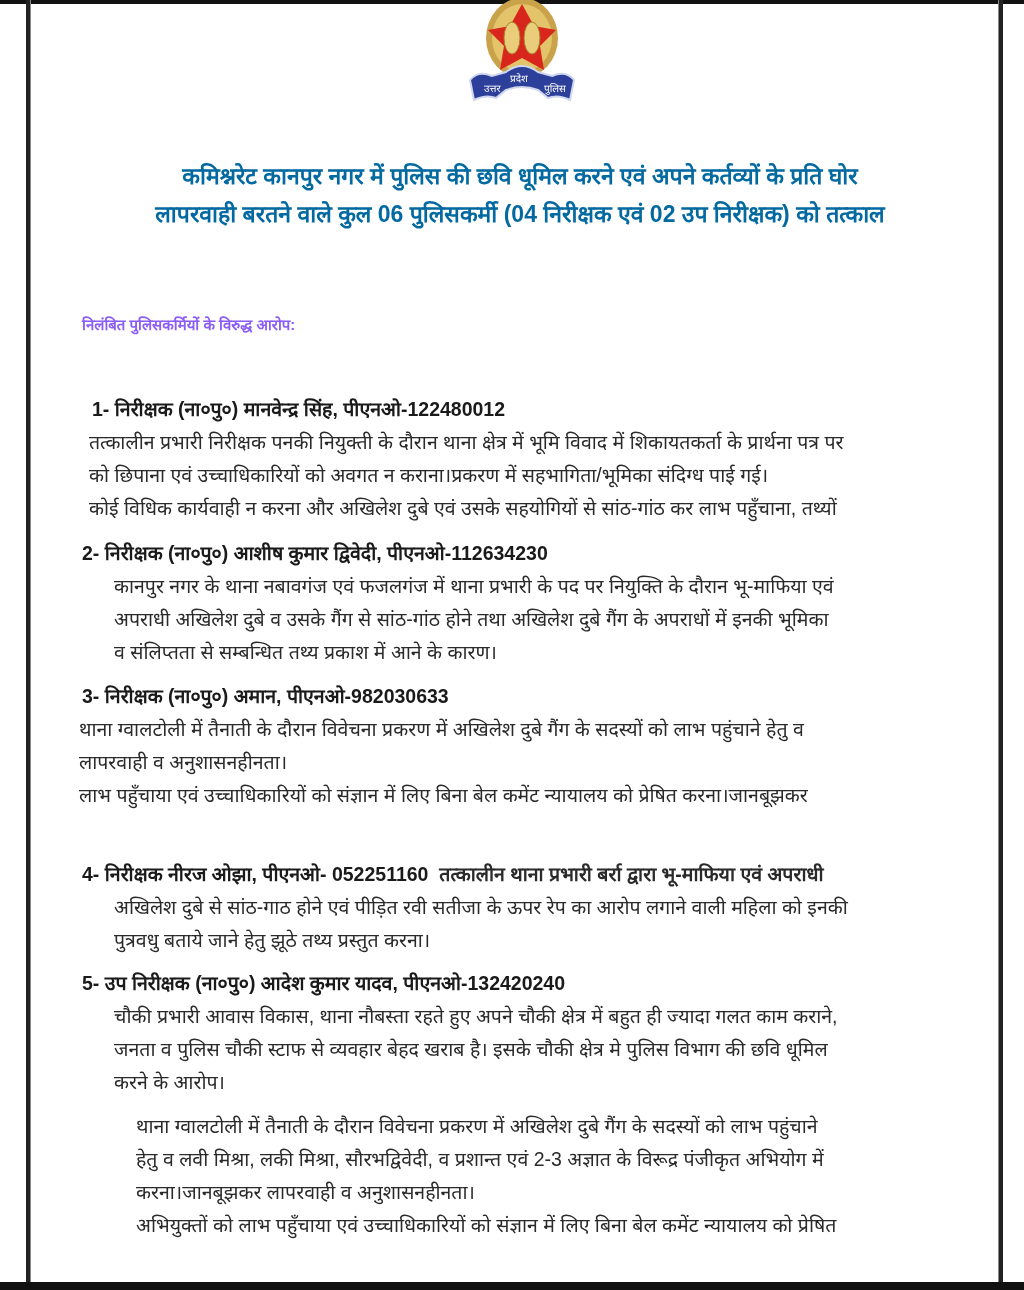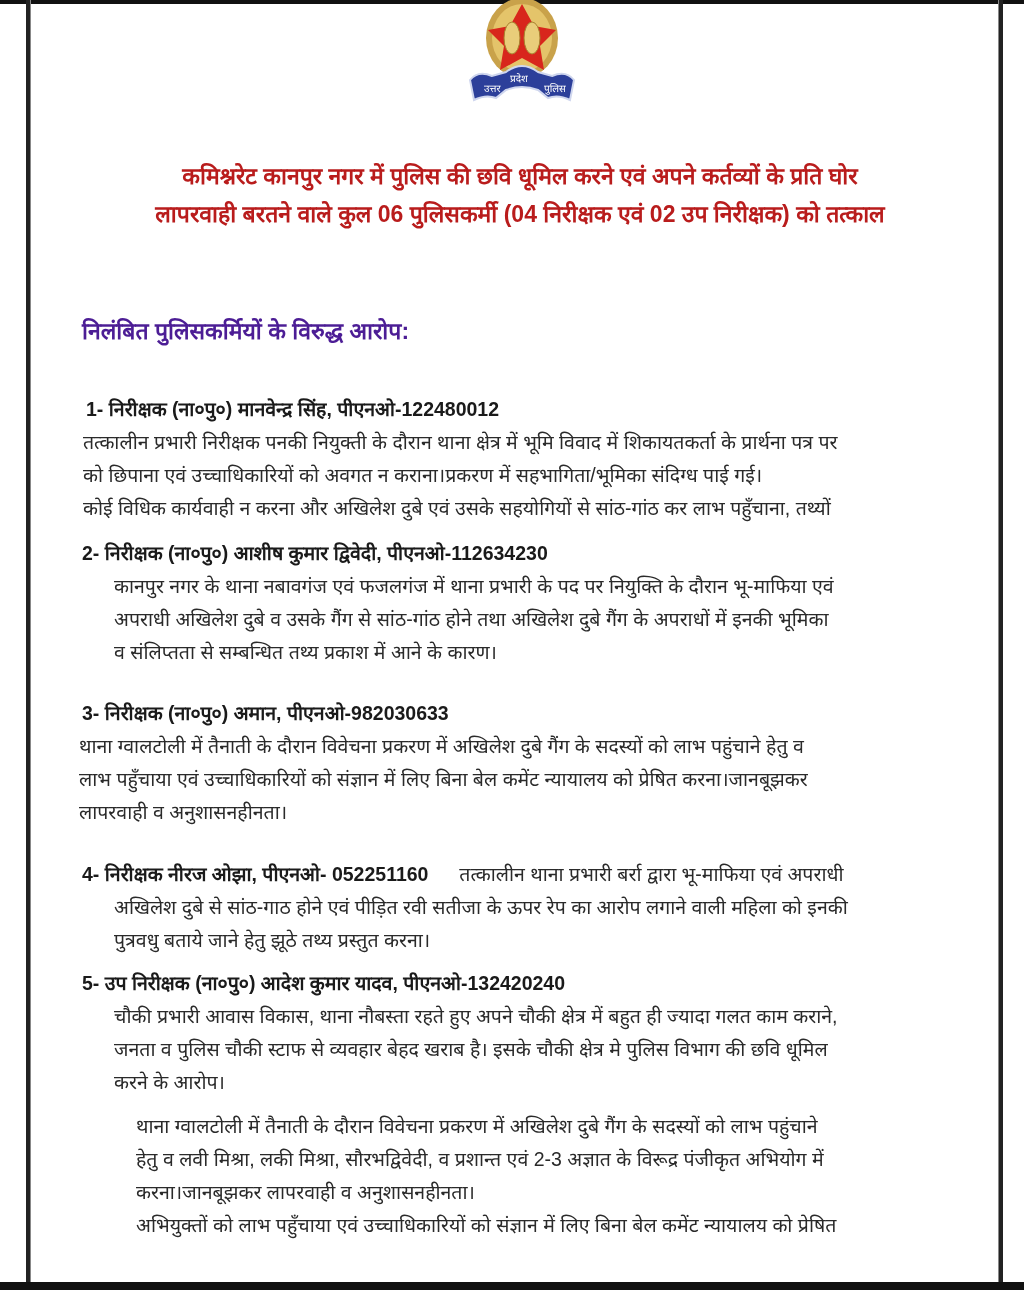--- a/index.html
+++ b/index.html
@@ -9,43 +9,43 @@
   }
   .top-bar { position: absolute; left: 0; top: 0; width: 1024px; height: 4px; background: #111; }
   .bottom-bar { position: absolute; left: 0; top: 1282px; width: 1024px; height: 8px; background: #111; }
   .frame-left { position: absolute; left: 26px; top: 0; width: 4px; height: 1290px; background: #222; box-shadow: 1px 0 0 #888; }
   .frame-right { position: absolute; left: 999px; top: 0; width: 4px; height: 1290px; background: #222; box-shadow: -1px 0 0 #888; }
 
   .logo { position: absolute; left: 462px; top: 0; width: 120px; height: 112px; }
 
   .headline {
     position: absolute; left: 70px; top: 157px; width: 900px; text-align: center;
-    font-weight: bold; font-size: 23px; line-height: 38px; color: #b91c1c;
+    font-weight: bold; font-size: 23px; line-height: 38px; color: #0369a1;
   }
   .section-title {
-    position: absolute; left: 82px; top: 314px; font-weight: bold; font-size: 23px; color: #4c1d95;
+    position: absolute; left: 82px; top: 314px; font-weight: bold; font-size: 15px; color: #8b5cf6;
   }
   .item { position: absolute; font-size: 19.5px; line-height: 33px; color: #2a2a2a; }
   .item .head { font-weight: bold; color: #1a1a1a; }
   .item .body { white-space: nowrap; }
-  .i1 { left: 86px; top: 393px; }
+  .i1 { left: 92px; top: 393px; }
   .i1 .body { margin-left: -3px; }
   .i2 { left: 82px; top: 537px; }
   .i2 .body { margin-left: 32px; }
-  .i3 { left: 82px; top: 697px; }
+  .i3 { left: 82px; top: 680px; }
   .i3 .body { margin-left: -3px; }
   .i4 { left: 82px; top: 858px; }
   .i4 .body { margin-left: 32px; }
   .i5 { left: 82px; top: 967px; }
   .i5 .body { margin-left: 32px; }
   .i6 { left: 118px; top: 1110px; }
   .i6 .body { margin-left: 18px; }
   .line { display: block; height: 33px; overflow: hidden; width: 920px; }
   .i6 .line { width: 880px; }
-  .inline-desc { font-weight: normal; margin-left: 20px; }
+  .inline-desc { font-weight: bold; }
 </style>
 </head>
 <body>
 
 <div class="top-bar"></div>
 <div class="frame-left"></div>
 <div class="frame-right"></div>
 
 <div class="logo">
   <svg width="120" height="112" viewBox="0 0 120 112">
@@ -88,22 +88,22 @@
     <span class="line">कानपुर नगर के थाना नबावगंज एवं फजलगंज में थाना प्रभारी के पद पर नियुक्ति के दौरान भू-माफिया एवं</span>
     <span class="line">अपराधी अखिलेश दुबे  व उसके गैंग से सांठ-गांठ होने तथा अखिलेश दुबे गैंग के अपराधों में इनकी भूमिका</span>
     <span class="line">व  संलिप्तता से सम्बन्धित तथ्य प्रकाश में आने के कारण।</span>
   </div>
 </div>
 
 <div class="item i3">
   <div class="head">3- निरीक्षक (ना०पु०) अमान, पीएनओ-982030633</div>
   <div class="body">
     <span class="line">थाना ग्वालटोली में तैनाती के दौरान विवेचना प्रकरण में अखिलेश दुबे गैंग के सदस्यों को लाभ पहुंचाने हेतु व</span>
+    <span class="line">लापरवाही व अनुशासनहीनता।</span>
     <span class="line">लाभ पहुँचाया एवं उच्चाधिकारियों को संज्ञान में लिए बिना बेल कमेंट न्यायालय को प्रेषित करना।जानबूझकर</span>
-    <span class="line">लापरवाही व अनुशासनहीनता।</span>
   </div>
 </div>
 
 <div class="item i4">
   <div style="white-space:nowrap;">
     <span class="head">4- निरीक्षक नीरज ओझा, पीएनओ- 052251160</span>
     &nbsp;<span class="inline-desc">तत्कालीन थाना प्रभारी बर्रा द्वारा भू-माफिया एवं अपराधी</span>
   </div>
   <div class="body">
     <span class="line">अखिलेश दुबे से सांठ-गाठ होने एवं पीड़ित रवी सतीजा के ऊपर रेप का आरोप लगाने वाली महिला को इनकी</span>

